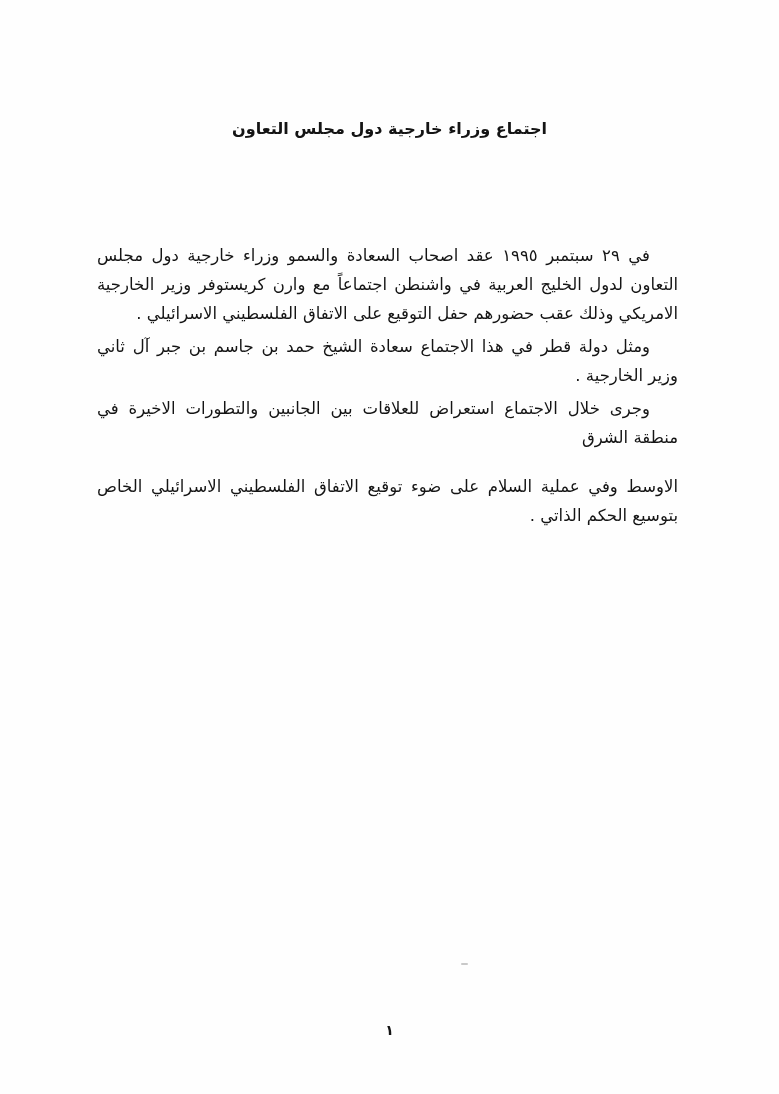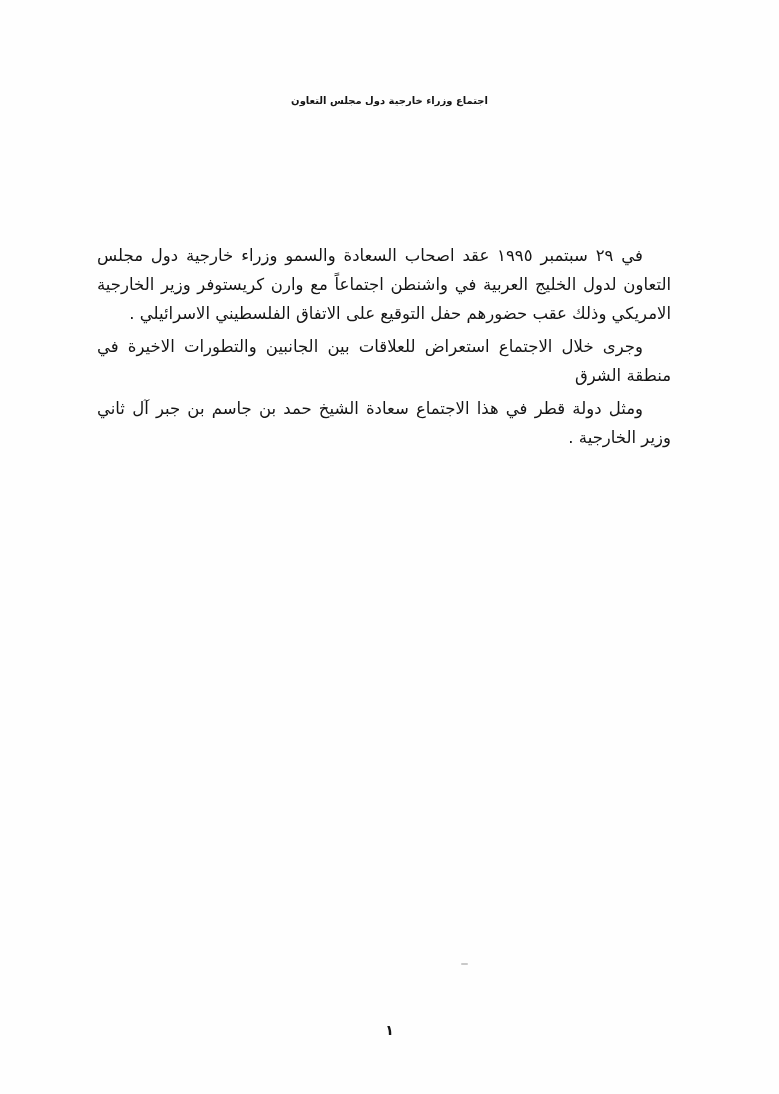--- a/index.html
+++ b/index.html
@@ -10,27 +10,28 @@
     font-family:"DejaVu Sans","Liberation Sans",sans-serif;
   }
   .page{position:absolute;inset:0;background:#fefefe;}
 
   
   .title-block{
     position:absolute;top:84px;left:0;right:0;
     direction:rtl;text-align:center;
   }
   .title-line{
-    font-size:10px;font-weight:bold;line-height:33px;
+    font-size:16px;font-weight:bold;line-height:33px;
     letter-spacing:0.3px;
+    margin-top:28px;
   }
 
   
   .body-block{
-    position:absolute;top:241px;right:108px;left:97px;
+    position:absolute;top:241px;right:101px;left:97px;
     direction:rtl;text-align:justify;text-align-last:right;
     font-size:16.5px;line-height:29px;
   }
   .para{margin:0;text-indent:28px;}
   .para + .para{margin-top:4px;}
   .para.gap-before{margin-top:20px;}
   .para.no-indent{text-indent:0;}
 
   
   .artifact{
@@ -47,21 +48,22 @@
 <body>
 
 <div class="page">
 
   <div class="title-block">
     <div class="title-line">اجتماع وزراء خارجية دول مجلس التعاون</div>
   </div>
 
   <div class="body-block">
     <p class="para">في ٢٩ سبتمبر ١٩٩٥ عقد اصحاب السعادة والسمو وزراء خارجية دول مجلس التعاون لدول الخليج العربية في واشنطن اجتماعاً مع وارن كريستوفر وزير الخارجية الامريكي وذلك عقب حضورهم حفل التوقيع على الاتفاق الفلسطيني الاسرائيلي .</p>
+    <p class="para">ومثل دولة قطر في هذا الاجتماع سعادة الشيخ حمد بن جاسم بن جبر آل ثاني وزير الخارجية .</p>
     <p class="para">وجرى خلال الاجتماع استعراض للعلاقات بين الجانبين والتطورات الاخيرة في منطقة الشرق</p>
-    <p class="para">ومثل دولة قطر في هذا الاجتماع سعادة الشيخ حمد بن جاسم بن جبر آل ثاني وزير الخارجية .</p>
+    <p class="para gap-before no-indent">الاوسط وفي عملية السلام على ضوء توقيع الاتفاق الفلسطيني الاسرائيلي الخاص بتوسيع الحكم الذاتي .</p>
   </div>
 
   <div class="artifact"></div>
 
   <div class="page-number">١</div>
 
 </div>
 
 </body></html>

